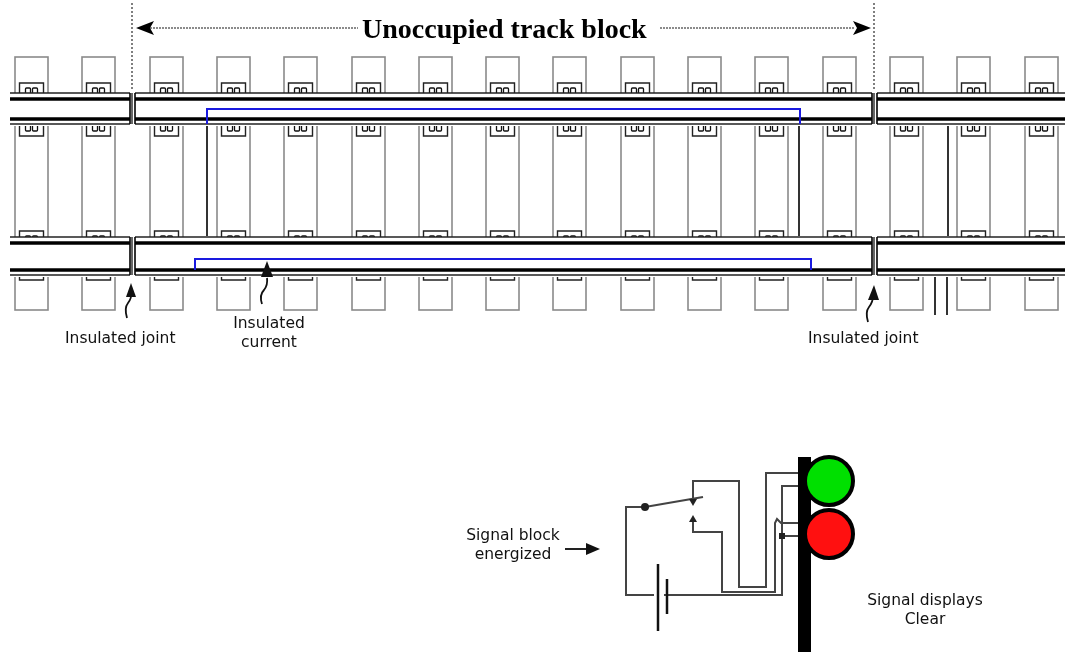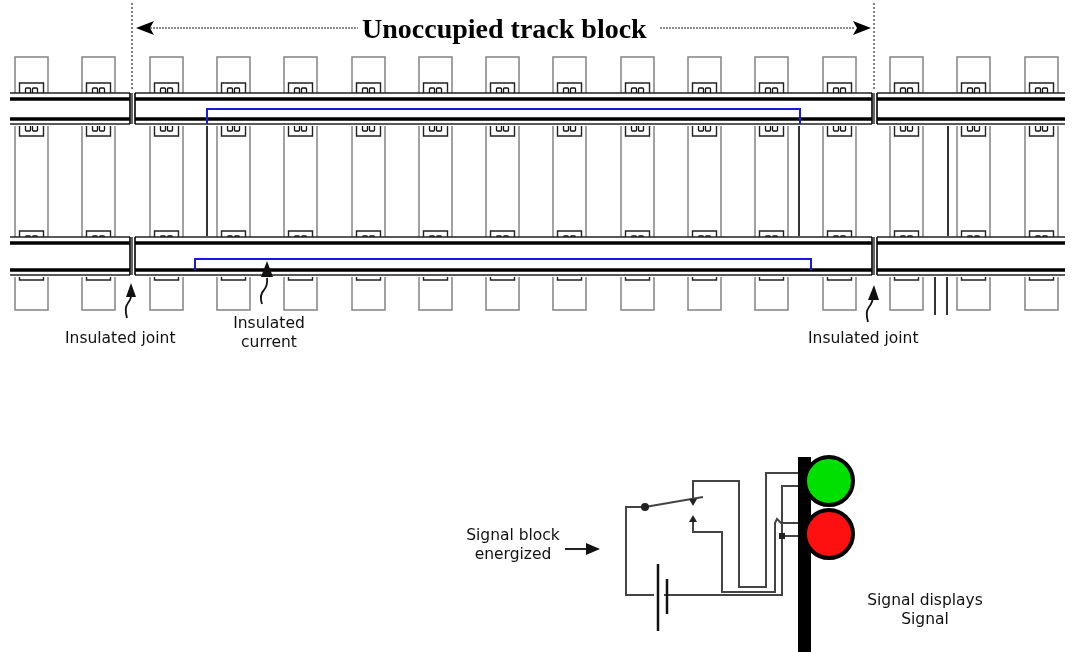--- a/index.html
+++ b/index.html
@@ -482,14 +482,14 @@
   <div>current</div>
 </div>
 <div class="lbl small" style="left:808px; top:329px;">Insulated joint</div>
 
 <div class="lbl small" style="left:458px; top:526px; width:110px;">
   <div>Signal block</div>
   <div>energized</div>
 </div>
 <div class="lbl small" style="left:855px; top:578px; width:140px;margin-top:13px;">
   <div>Signal displays</div>
-  <div>Signal</div>
+  <div>Clear</div>
 </div>
 
 </body></html>

